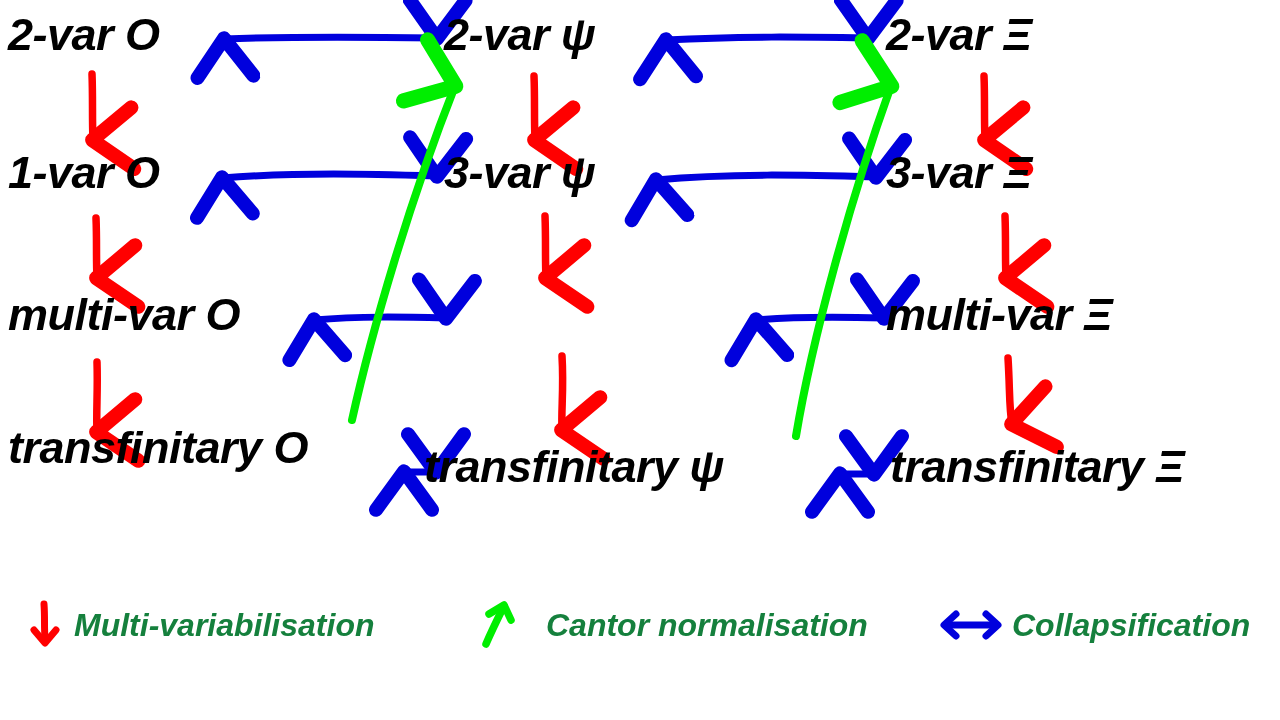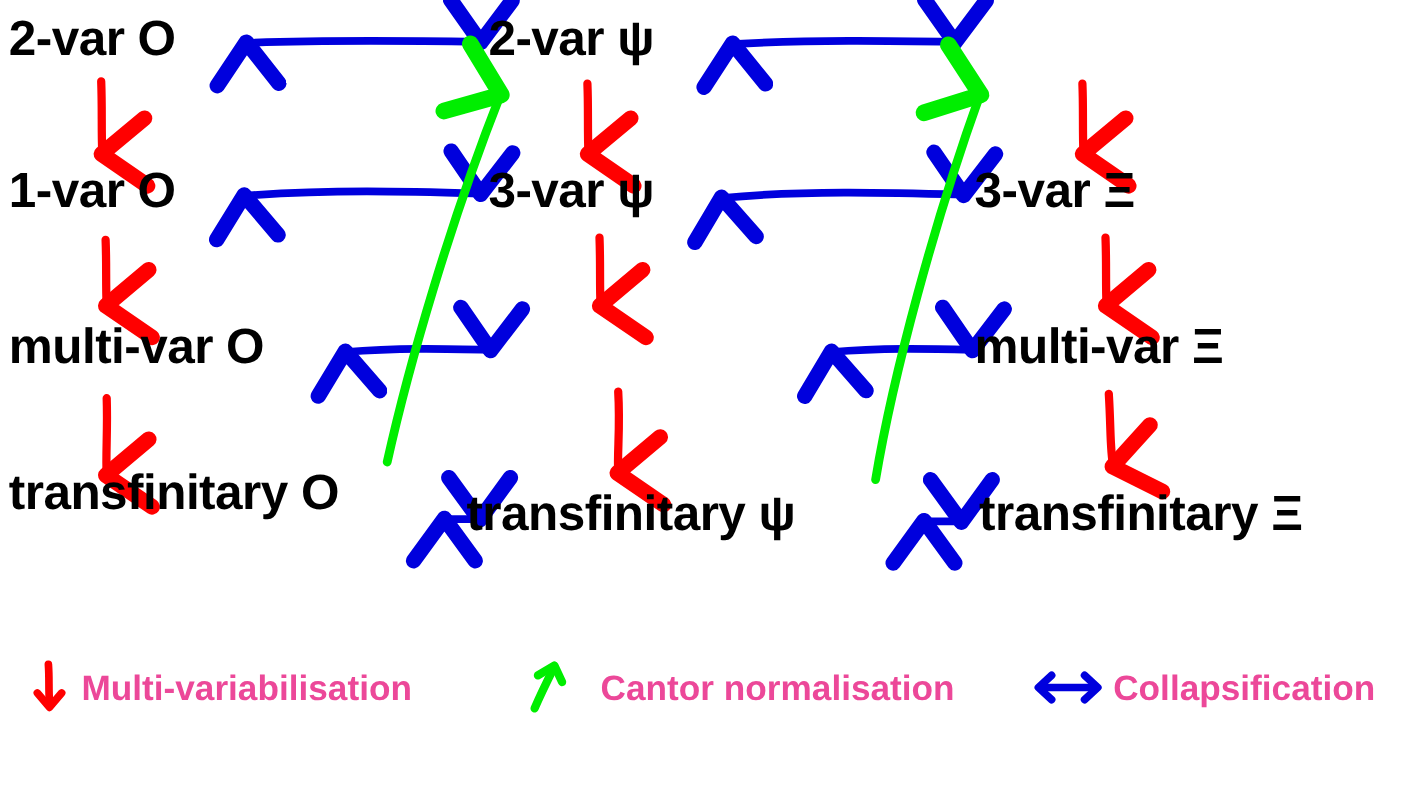--- a/index.html
+++ b/index.html
@@ -7,20 +7,21 @@
     padding: 0;
     background: #ffffff;
   }
   #page {
     position: relative;
     width: 1261px;
     height: 720px;
     background: #ffffff;
     overflow: hidden;
     font-family: "Liberation Sans", sans-serif;
+    font-style: italic;
   }
   #arrow-layer {
     position: absolute;
     left: 0;
     top: 0;
     width: 1280px;
     height: 720px;
     pointer-events: none;
   }
   .node {
@@ -36,21 +37,21 @@
   .legend-item {
     position: absolute;
     display: flex;
     align-items: center;
     white-space: nowrap;
   }
   .legend-label {
     font-family: "Liberation Sans", sans-serif;
     font-weight: bold;
     font-size: 32px;
-    color: #ec4899;
+    color: #15803d;
     line-height: 1;
   }
   .legend-glyph {
     position: relative;
     display: inline-block;
   }
 </style>
 </head>
 <body>
 
@@ -103,20 +104,23 @@
 
     <path d="M796,436 C812,340 850,200 891,86" fill="none" stroke="#00ee00" stroke-width="8" stroke-linecap="round" marker-end="url(#green-head)"></path>
   </svg>
 
   <div class="node" style="left:8px; top:12px;">
     <span>2-var O</span>
   </div>
   <div class="node" style="left:444px; top:12px;">
     <span>2-var ψ</span>
   </div>
+  <div class="node" style="left:886px; top:12px;">
+    <span>2-var Ξ</span>
+  </div>
 
   <div class="node" style="left:8px; top:150px;">
     <span>1-var O</span>
   </div>
   <div class="node" style="left:444px; top:150px;">
     <span>3-var ψ</span>
   </div>
   <div class="node" style="left:886px; top:150px;">
     <span>3-var Ξ</span>
   </div>

